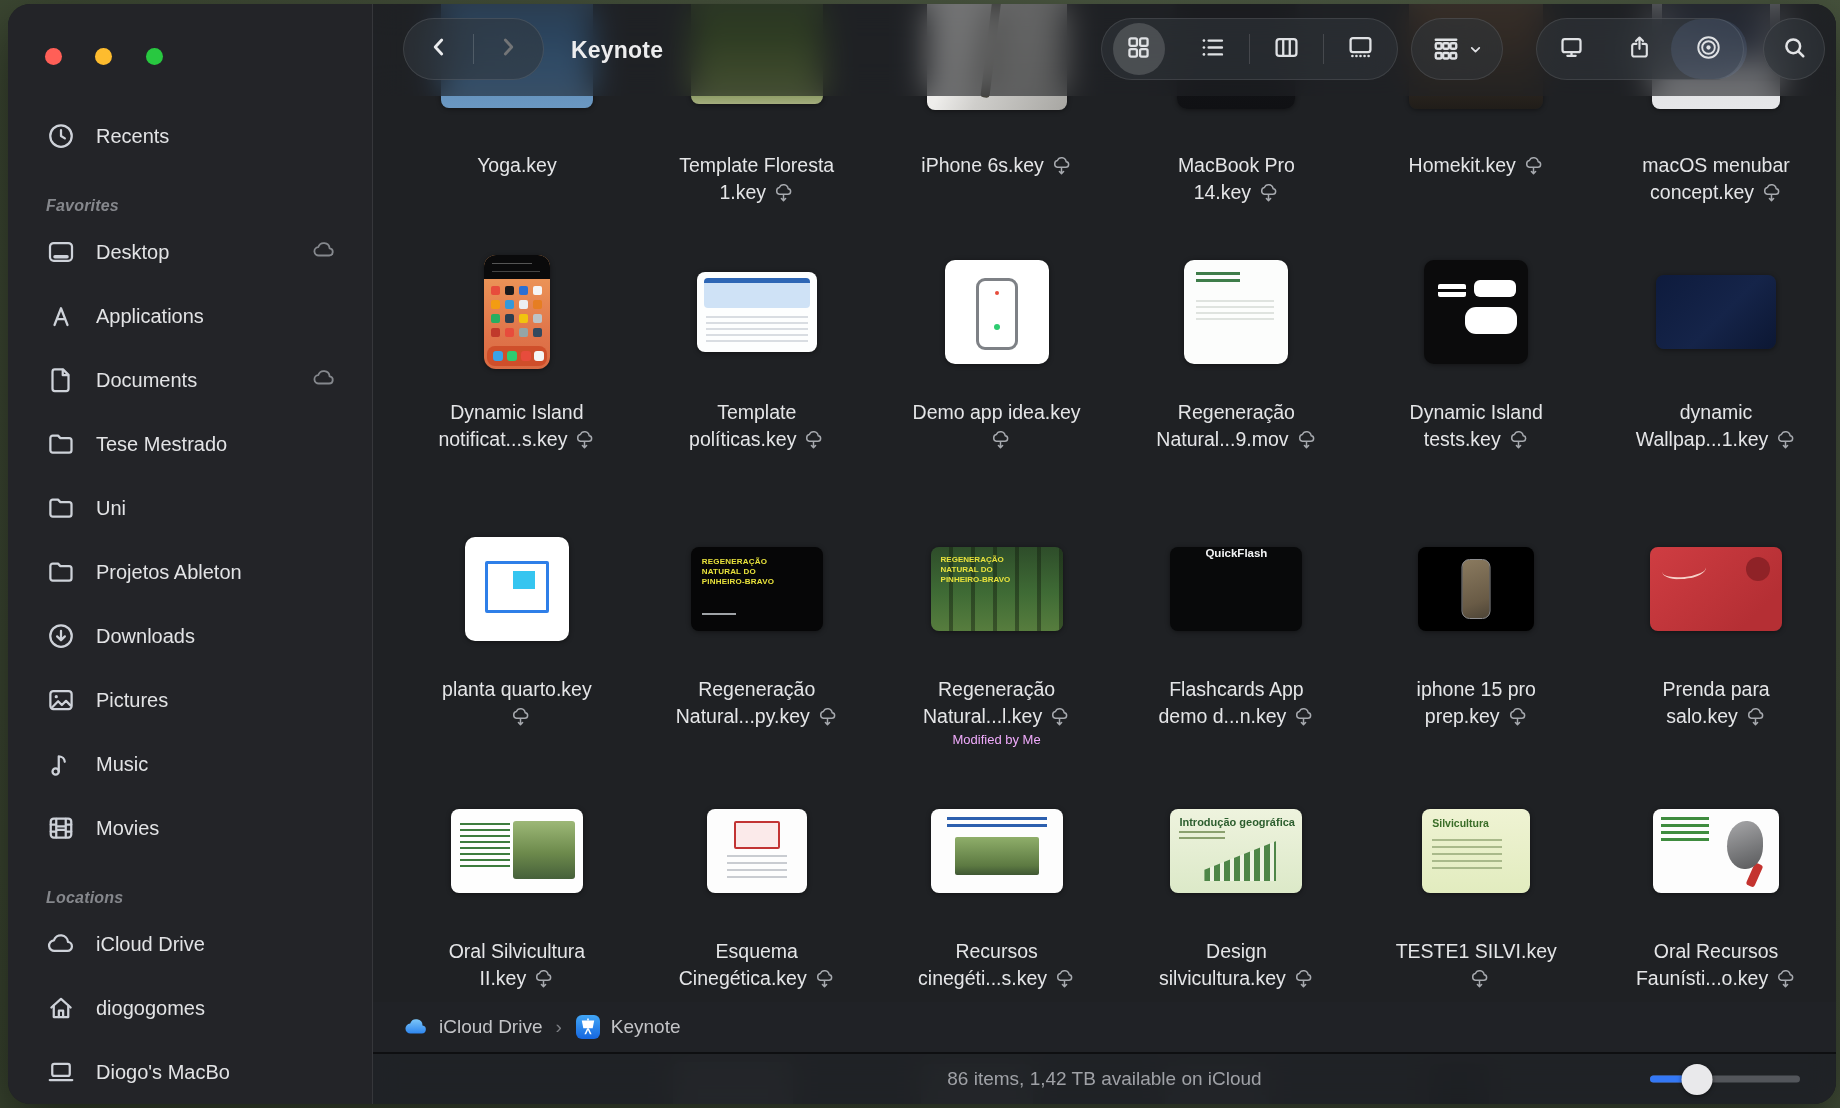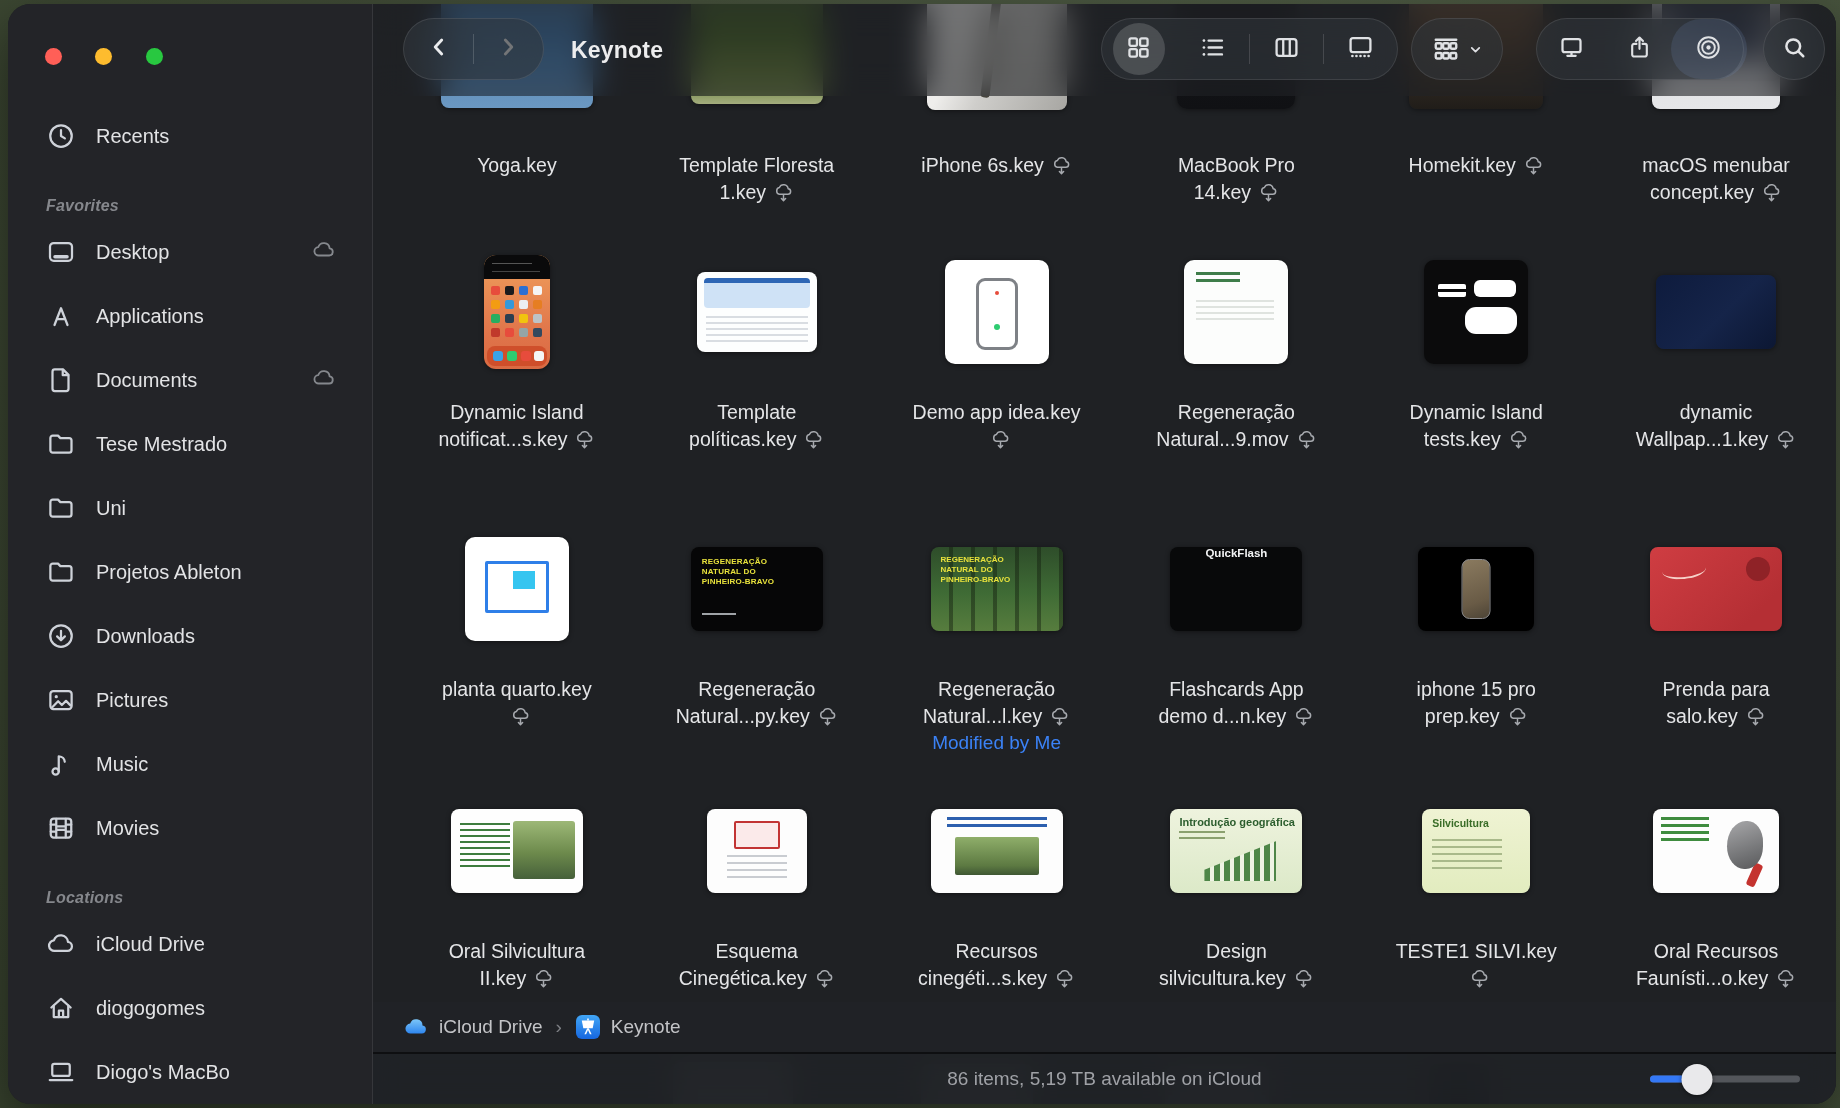--- a/index.html
+++ b/index.html
@@ -41,21 +41,21 @@
   .thumb-wrap { position:relative; width:100%; height:152px;
     display:flex; align-items:center; justify-content:center; }
   .row1 .thumb-wrap { height:108px; display:block; }
   .row1 .th { position:absolute; left:50%; transform:translateX(-50%); }
   .label { margin-top:11px; width:172px; text-align:center; font-size:19.5px;
     line-height:26.5px; color:#e4e5e7; }
   .row1 .label { margin-top:40px; }
   .label .cloud-dl { display:inline-block; width:21px; height:21px; color:#a6a9ae;
     vertical-align:-4px; margin-left:7px; }
   .label .cloud-dl svg { width:21px; height:21px; }
-  .note { margin-top:3px; font-size:19px; color:#3b82f6; text-align:center; }
+  .note { margin-top:3px; font-size:13px; color:#f0abfc; text-align:center; }
 
   
   .th { position:relative; border-radius:8px; box-shadow:0 1px 5px rgba(0,0,0,.45); }
   .th i { position:absolute; display:block; }
   .tt { position:absolute; z-index:2; }
 
   .t-yoga { width:152px; height:150px; bottom:4px; border-radius:8px;
     background:linear-gradient(180deg,#35475c 0%,#4d7aa5 55%,#5f8cb8 75%,#6b98c2 100%); }
   .t-floresta { width:132px; height:150px; bottom:8px; border-radius:8px;
     background:linear-gradient(180deg,#2e3f28 0%,#49602f 55%,#7c8f55 90%,#a4ad7d 100%); }
@@ -794,21 +794,21 @@
           <span>Keynote</span>
         </span>
       </footer>
 
       <div class="statusbar">
         <div class="ghost g1"></div>
         <div class="ghost g2"></div>
         <div class="ghost g3"></div>
         <div class="ghost g4"></div>
         <div class="status-blur"></div>
-        <div class="status-text">86 items, 5,19 TB available on iCloud</div>
+        <div class="status-text">86 items, 1,42 TB available on iCloud</div>
         <div class="zoom-slider">
           <div class="zoom-fill"></div>
           <div class="zoom-thumb"></div>
         </div>
       </div>
 
     </main>
   </div>
 </div>
 

